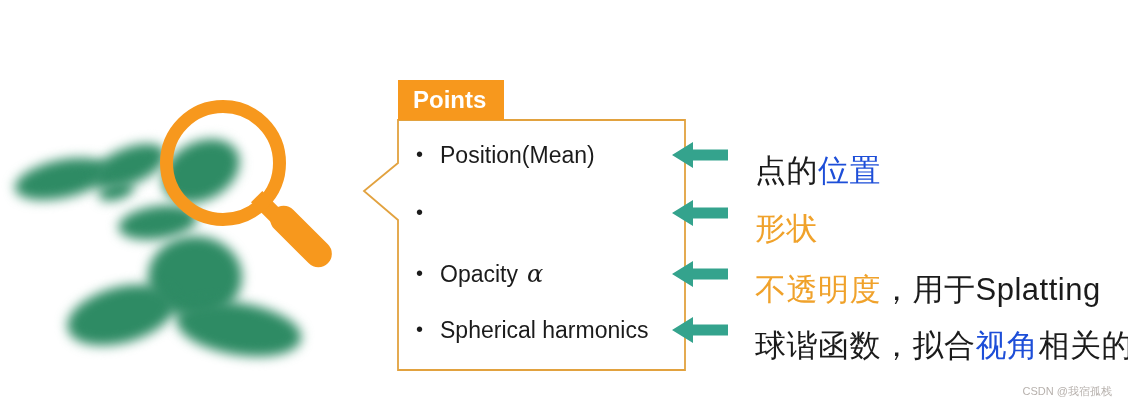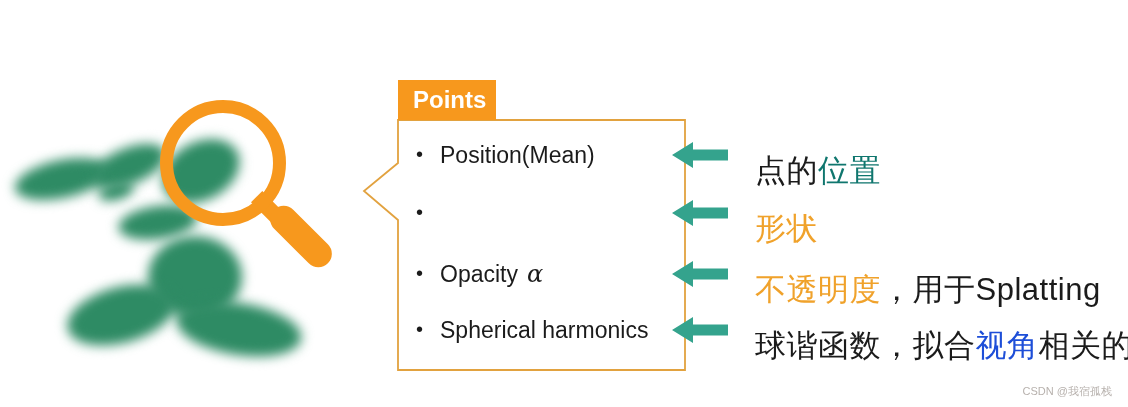--- a/index.html
+++ b/index.html
@@ -53,21 +53,21 @@
   
   .callout-shape { position:absolute; left:0; top:0; pointer-events:none; }
   .callout-shape path {
     fill:#ffffff;
     stroke:var(--box-border,#e2a23f);
     stroke-width:1.8;
     stroke-linejoin:miter;
   }
   .points-tab {
     position:absolute; left:398px; top:80px;
-    width:98px; height:40px;
+    width:106px; height:40px;
     background:var(--orange,#f7981d);
     color:#ffffff;
     font-size:24px; font-weight:bold;
     line-height:40px;
     padding-left:15px;
   }
 
   
   .row { position:absolute; left:0; width:1128px; height:32px; }
   .r1 { top:139px; } .r2 { top:197px; } .r3 { top:258px; } .r4 { top:314px; }
@@ -135,21 +135,21 @@
       <span>Position(Mean)</span>
       <span class="math-sym"></span>
     </div>
     <div class="arrow-wrap">
       <svg width="56" height="30" viewBox="0 0 56 30">
           <polygon points="0,15 21,2 21,9.5 56,9.5 56,20.5 21,20.5 21,28"></polygon>
         </svg>
     </div>
     <div class="annotation">
         <span>点的</span>
-        <span style="color: #0f766e;">位置</span>
+        <span style="color: #1d4ed8;">位置</span>
       </div>
   </div>
 
   <div class="row r2">
     <div class="bullet-item">
       <span class="bullet-dot">•</span>
       <span class="math-sym"></span>
     </div>
     <div class="arrow-wrap">
       <svg width="56" height="30" viewBox="0 0 56 30">

